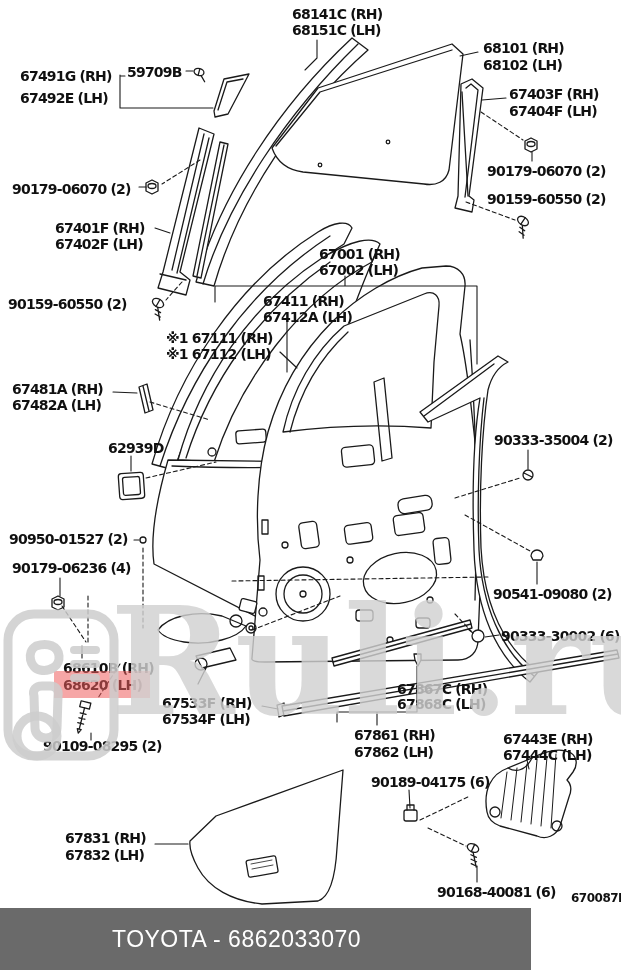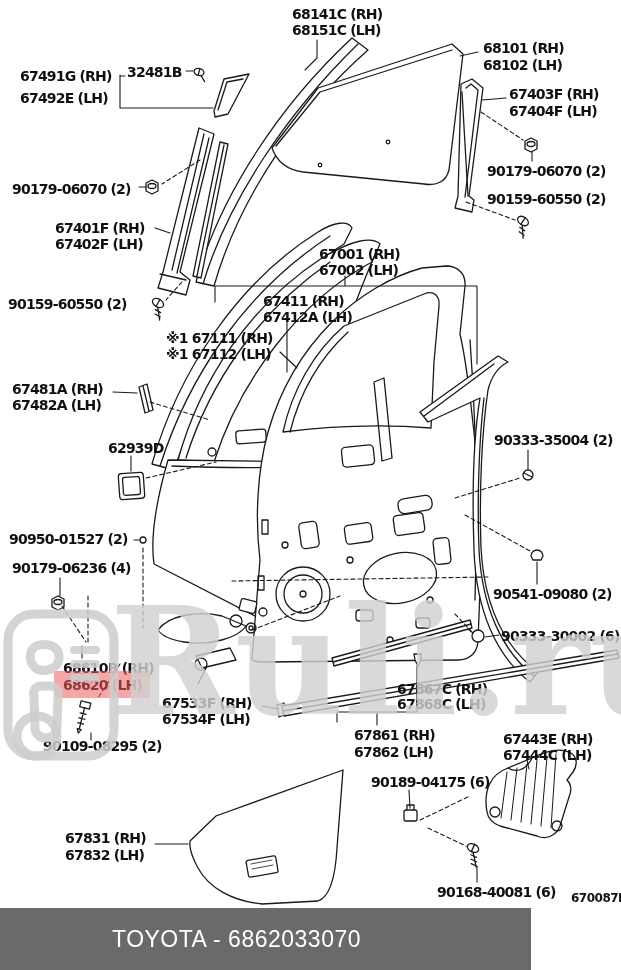--- a/index.html
+++ b/index.html
@@ -252,21 +252,21 @@
         <path d="M455,498 L520,478"></path>
         <path d="M455,614 L471,631"></path>
         <path d="M420,820 L470,796 M428,828 L466,846"></path>
       </g>
     </g>
   </svg>
 
   <div class="labels-layer">
       <div class="part-label" style="left: 20px; top: 68px;">67491G (RH)</div>
       <div class="part-label" style="left: 20px; top: 90px;">67492E (LH)</div>
-      <div class="part-label" style="left: 127px; top: 64px;">32481B</div>
+      <div class="part-label" style="left: 127px; top: 64px;">59709B</div>
       <div class="part-label" style="left: 292px; top: 6px;">68141C (RH)</div>
       <div class="part-label" style="left: 292px; top: 22px;">68151C (LH)</div>
       <div class="part-label" style="left: 483px; top: 40px;">68101 (RH)</div>
       <div class="part-label" style="left: 483px; top: 57px;">68102 (LH)</div>
       <div class="part-label" style="left: 509px; top: 86px;">67403F (RH)</div>
       <div class="part-label" style="left: 509px; top: 103px;">67404F (LH)</div>
       <div class="part-label" style="left: 487px; top: 163px;">90179-06070 (2)</div>
       <div class="part-label" style="left: 487px; top: 191px;">90159-60550 (2)</div>
       <div class="part-label" style="left: 12px; top: 181px;">90179-06070 (2)</div>
       <div class="part-label" style="left: 55px; top: 220px;">67401F (RH)</div>

